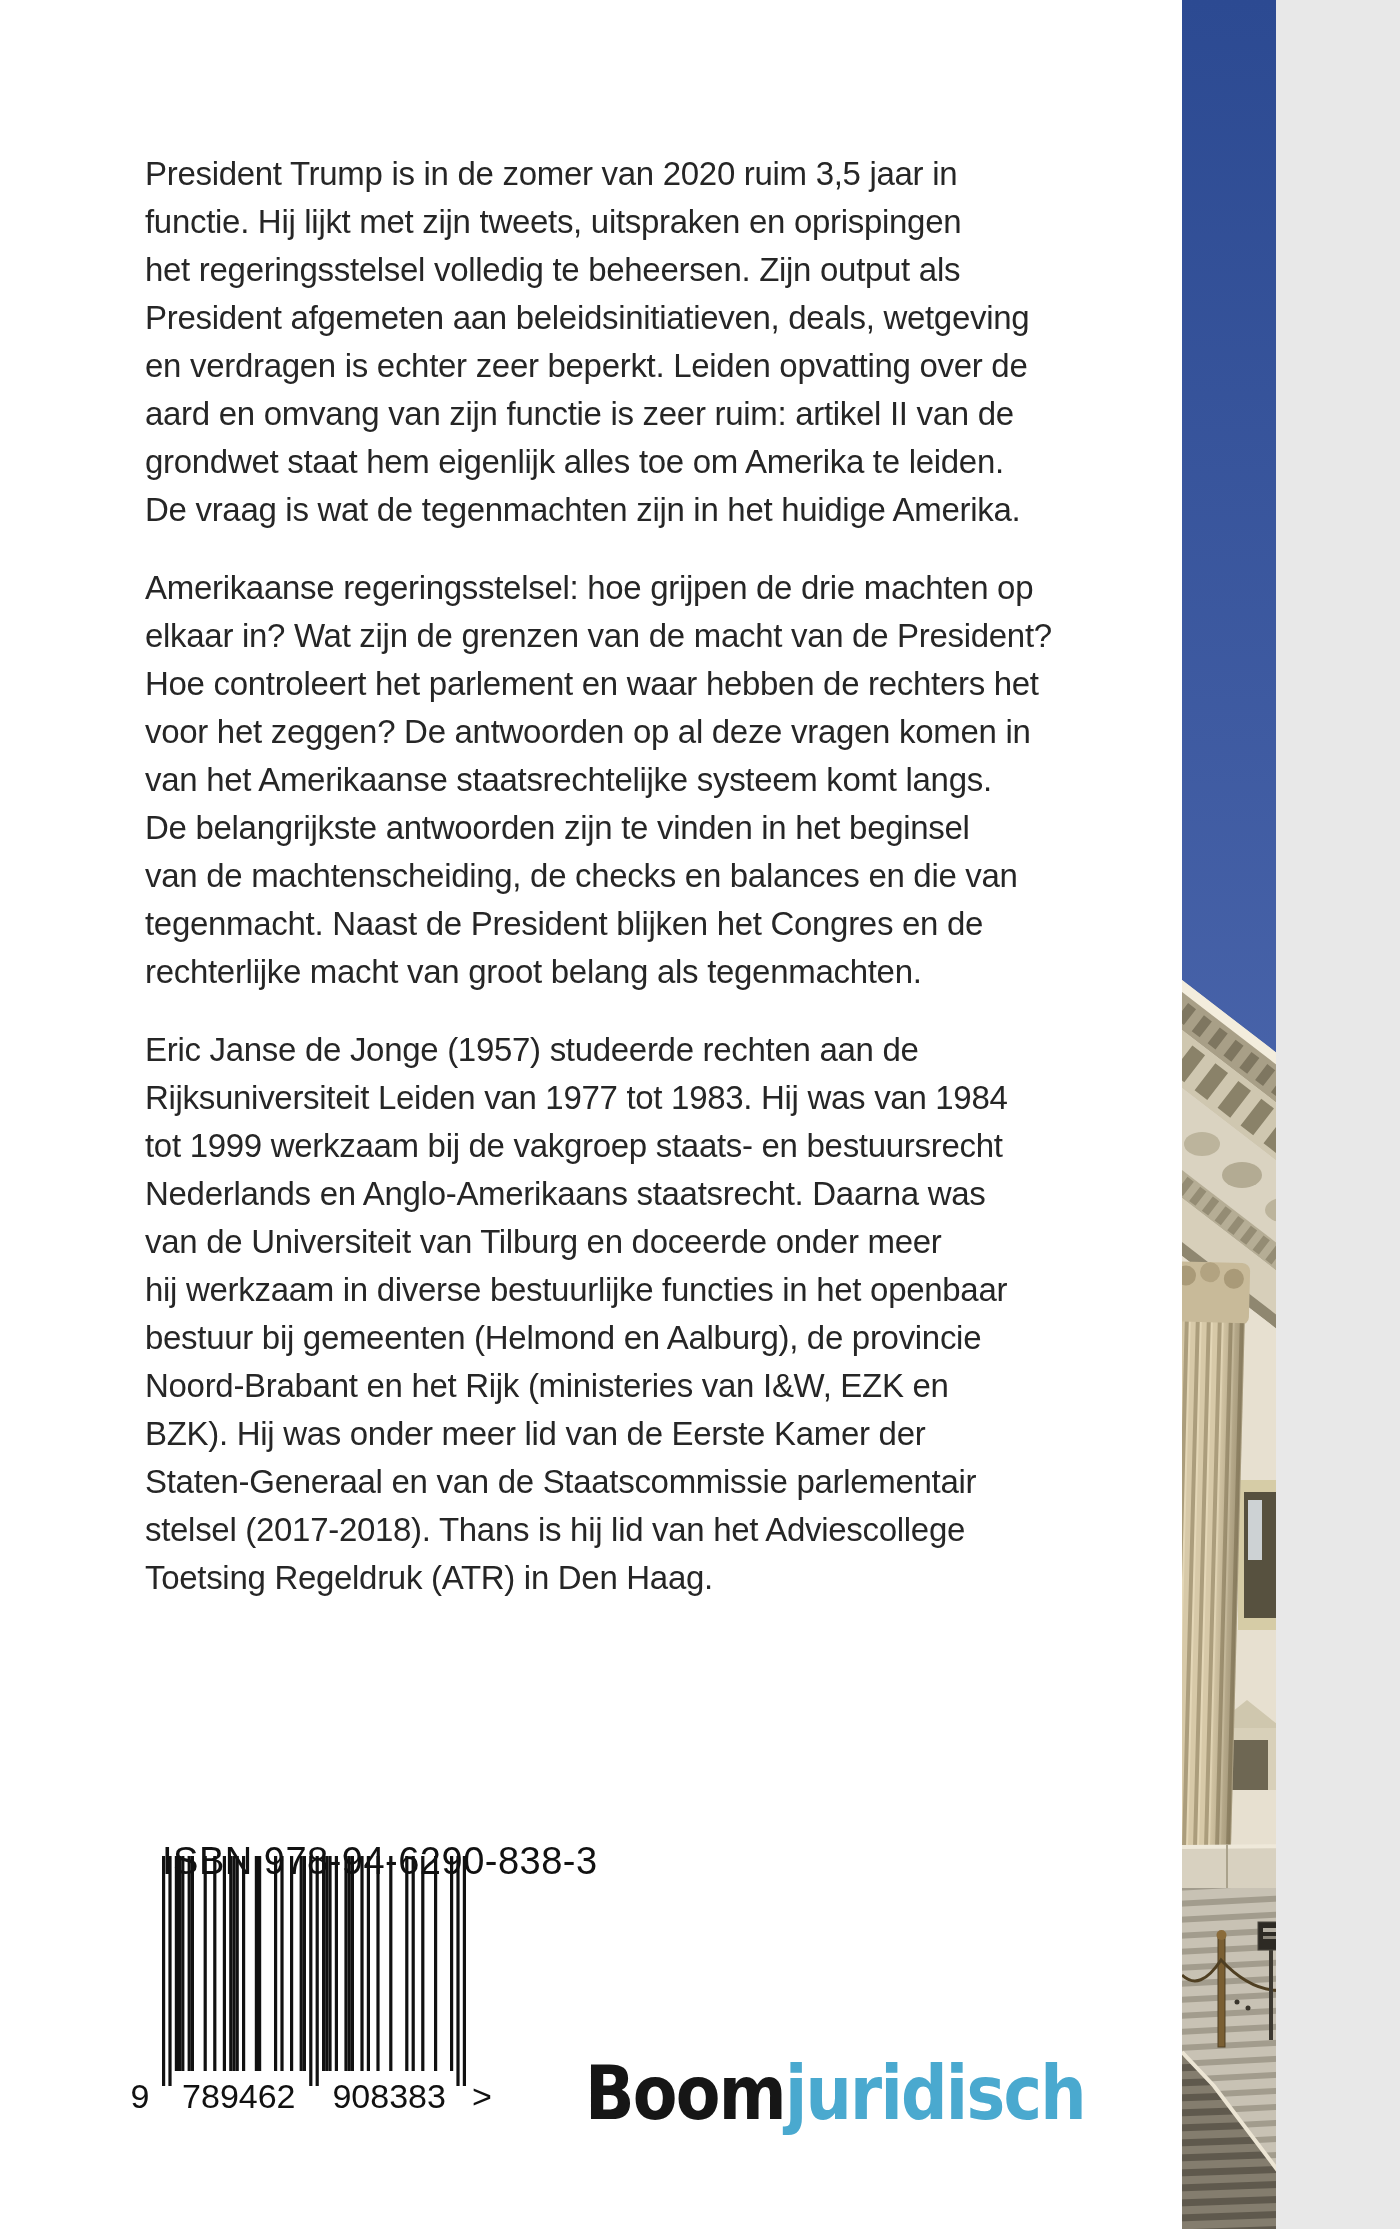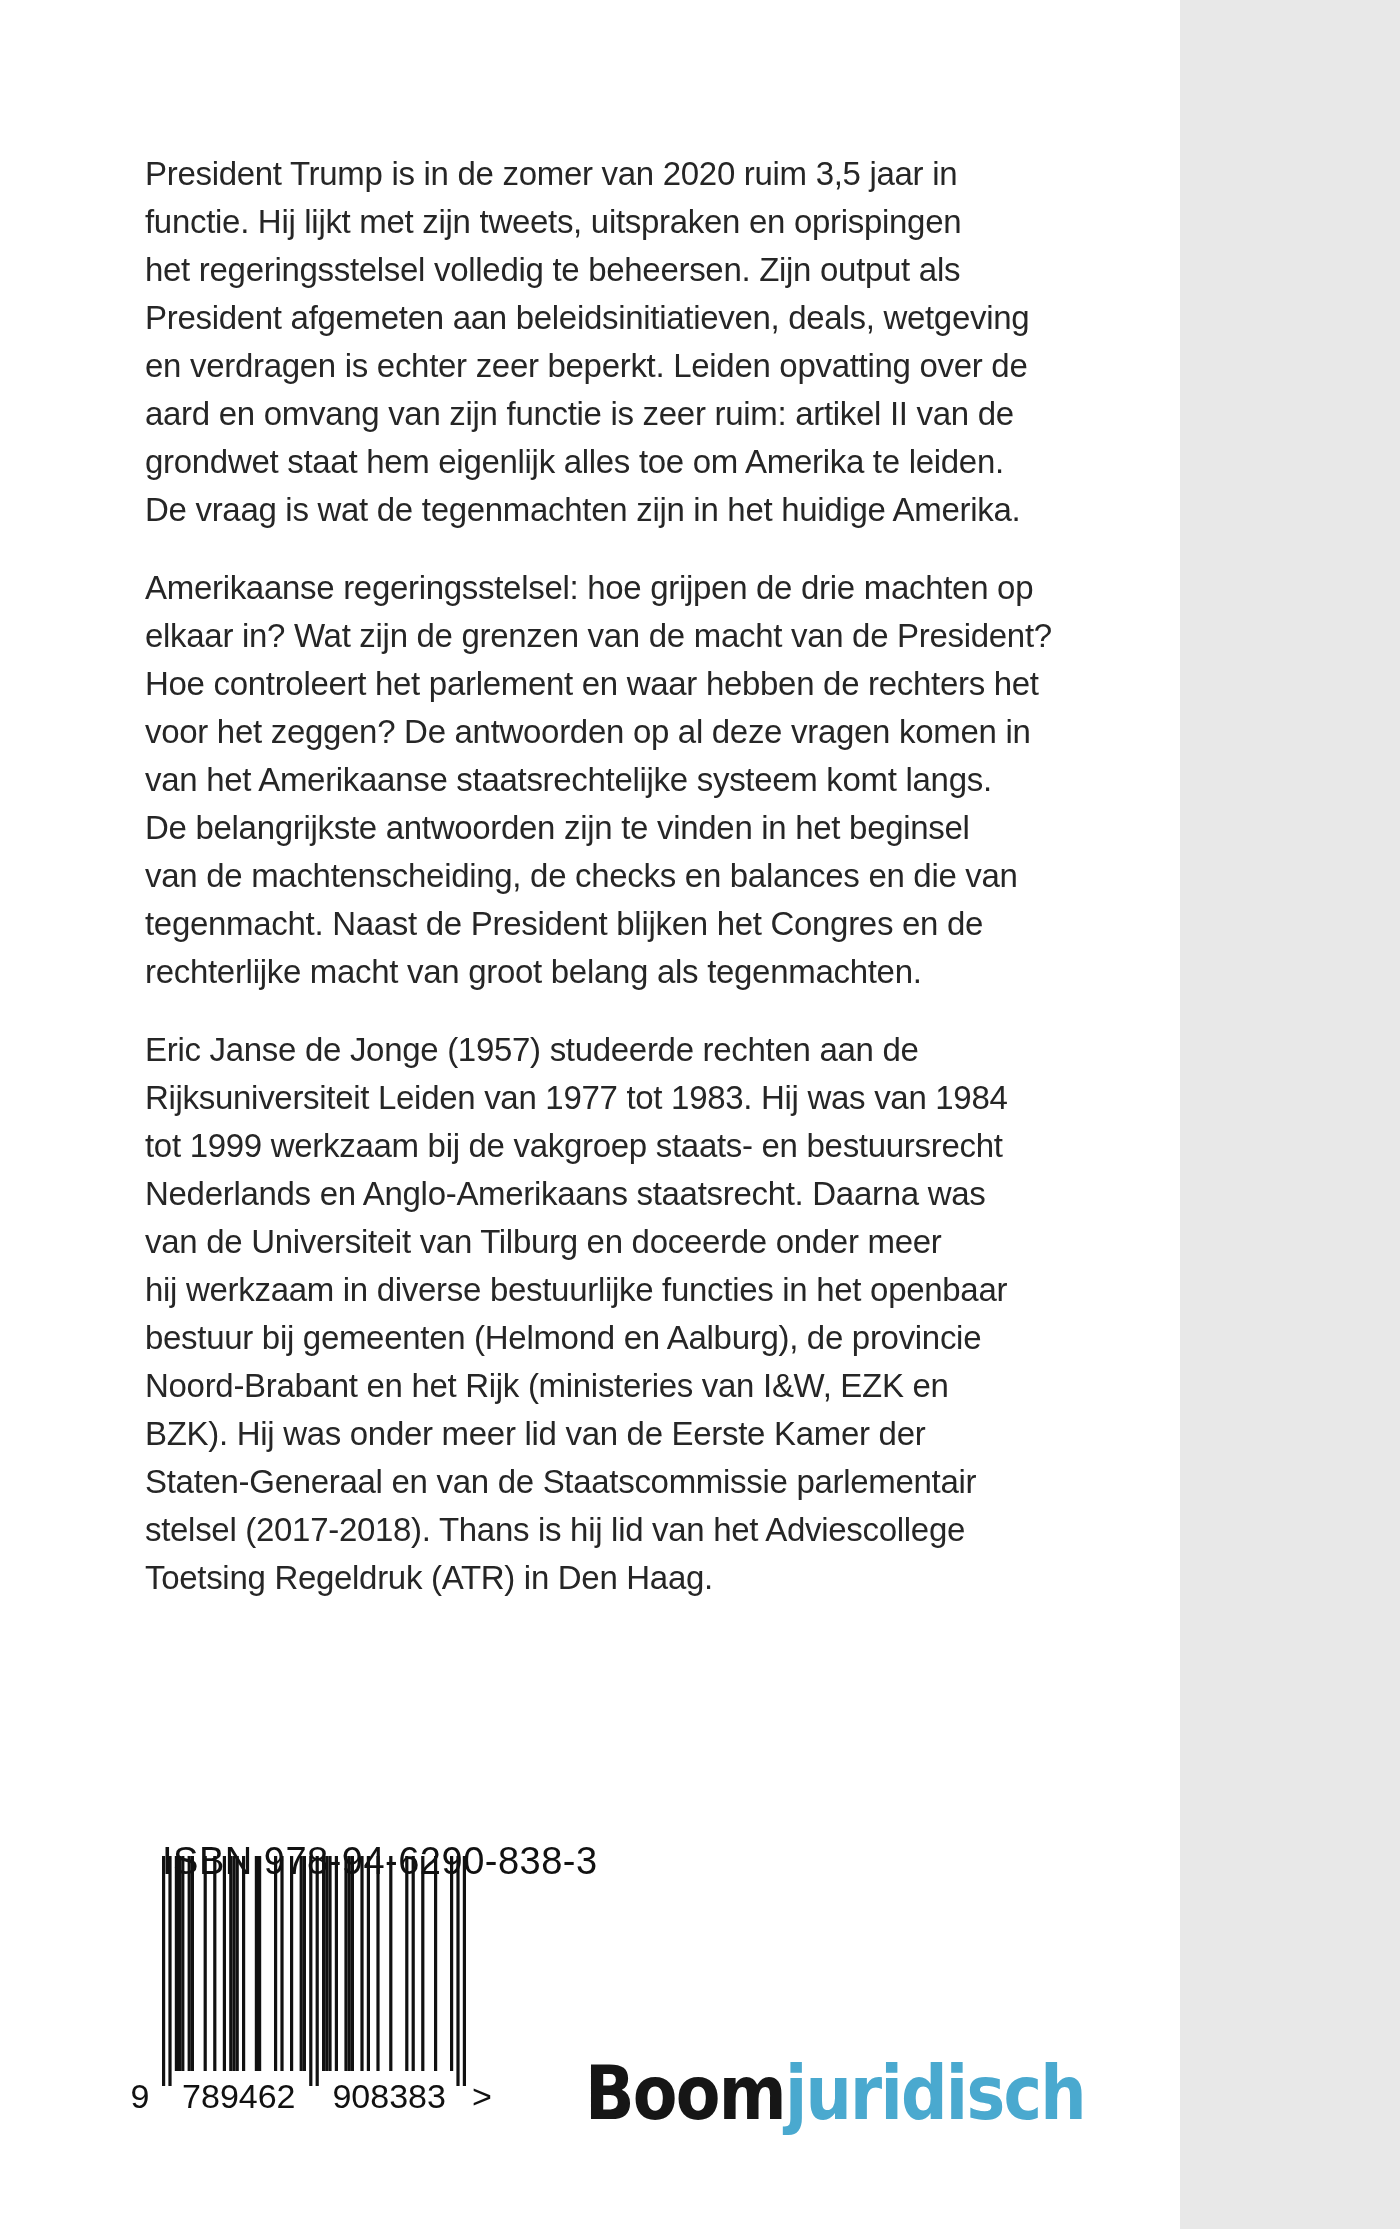--- a/index.html
+++ b/index.html
@@ -1,17 +1,17 @@
 <!DOCTYPE html>
 <html><head>
 <meta charset="utf-8">
 <style>
   html,body { margin:0; padding:0; background:#e8e8e8; }
   .cover {
-    position:relative; width:1180px; height:2229px; background:#ffffff;
+    position:relative; width:1276px; height:2229px; background:#ffffff;
     overflow:hidden; font-family:"DejaVu Sans", sans-serif;
   }
   
   .blurb {
     position:absolute; left:145px; top:150px;
     color:#262626; font-size:33px; line-height:48px; letter-spacing:-0.3px;
     font-family:"Liberation Sans", sans-serif;
   }
   .paragraph + .paragraph { margin-top:30px; }
   .line { height:48px; white-space:nowrap; }

